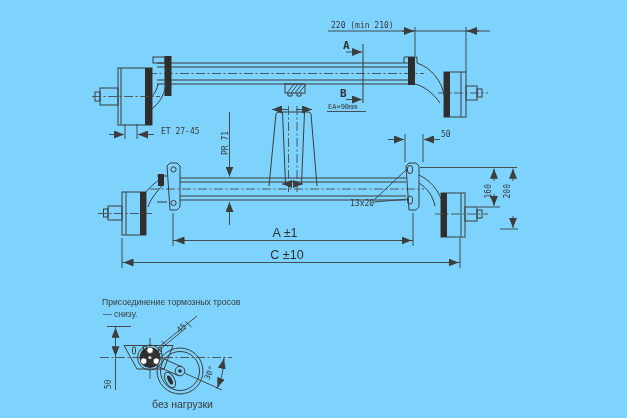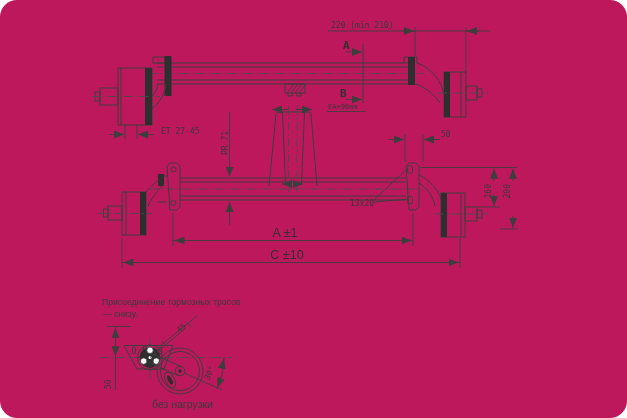--- a/index.html
+++ b/index.html
@@ -1,17 +1,17 @@
 <!DOCTYPE html>
 <html><head>
 <meta charset="utf-8">
 <style>
   html,body{margin:0;padding:0;background:#fff;}
-  .canvas{position:relative;width:627px;height:418px;background:#be185d;overflow:hidden;
-          font-family:"DejaVu Sans Mono", monospace;border-radius:17px;}
+  .canvas{position:relative;width:627px;height:418px;background:#7dd3fc;overflow:hidden;
+          font-family:"DejaVu Sans Mono", monospace;}
   svg{position:absolute;left:0;top:0;}
   .ln{stroke:#3d3d3d;fill:none;stroke-width:1;}
   .fillpart{fill:#2e2e2e;stroke:none;}
   .cl{stroke:#4a4a4a;fill:none;stroke-width:0.9;stroke-dasharray:9 2.5 2 2.5;}
   .dim{stroke:#3d3d3d;fill:none;stroke-width:0.9;}
   .txt{fill:#383838;font-family:"DejaVu Sans Mono", monospace;font-size:8px;}
   .txt7{fill:#383838;font-family:"DejaVu Sans Mono", monospace;font-size:7px;}
   .txt11{fill:#303030;font-family:"DejaVu Sans Mono", monospace;font-size:11px;font-weight:bold;}
   .txtbig{fill:#303030;font-family:"Liberation Sans", sans-serif;font-size:12.5px;}
   .txtnote{fill:#3a3a3a;font-family:"Liberation Sans", sans-serif;font-size:8.6px;}

